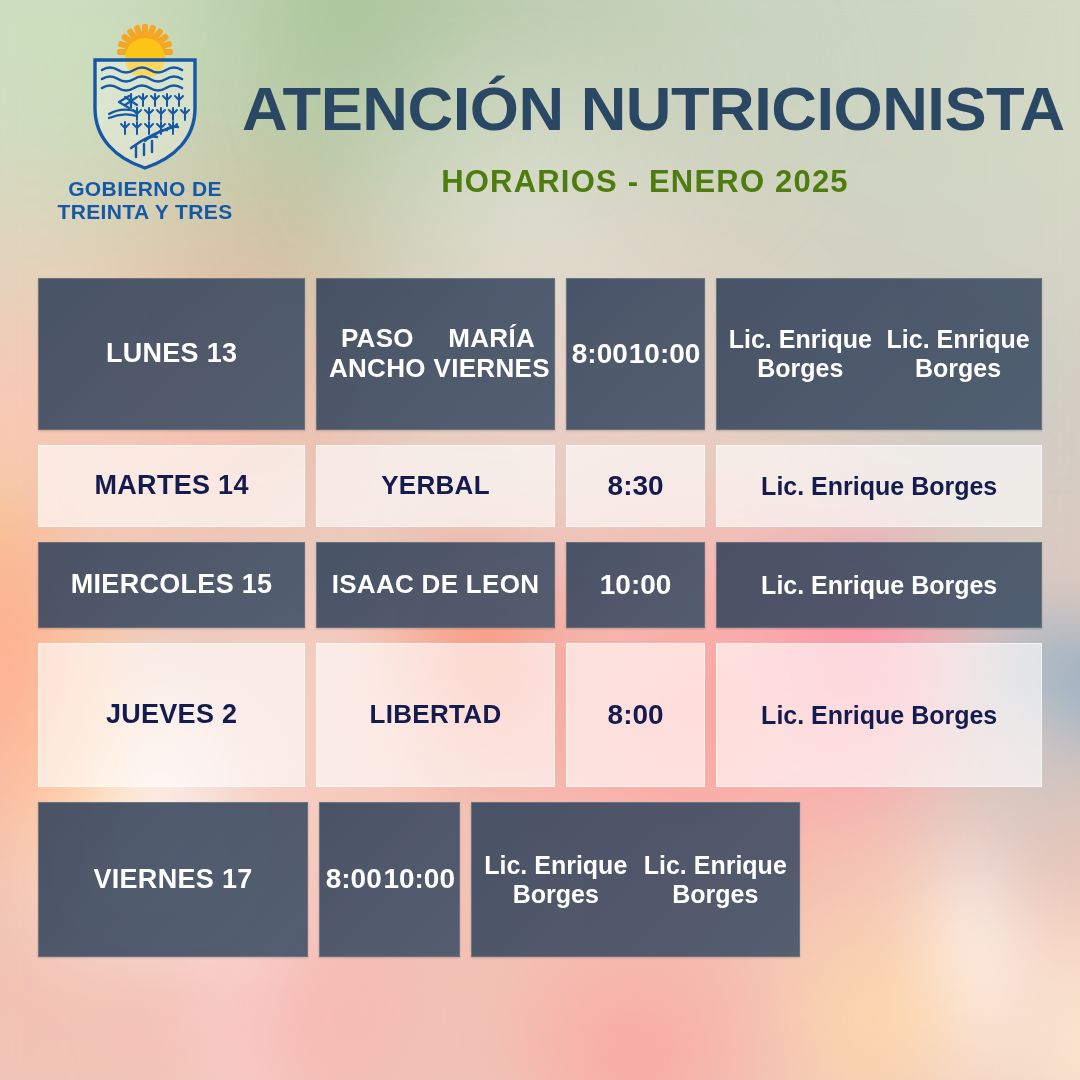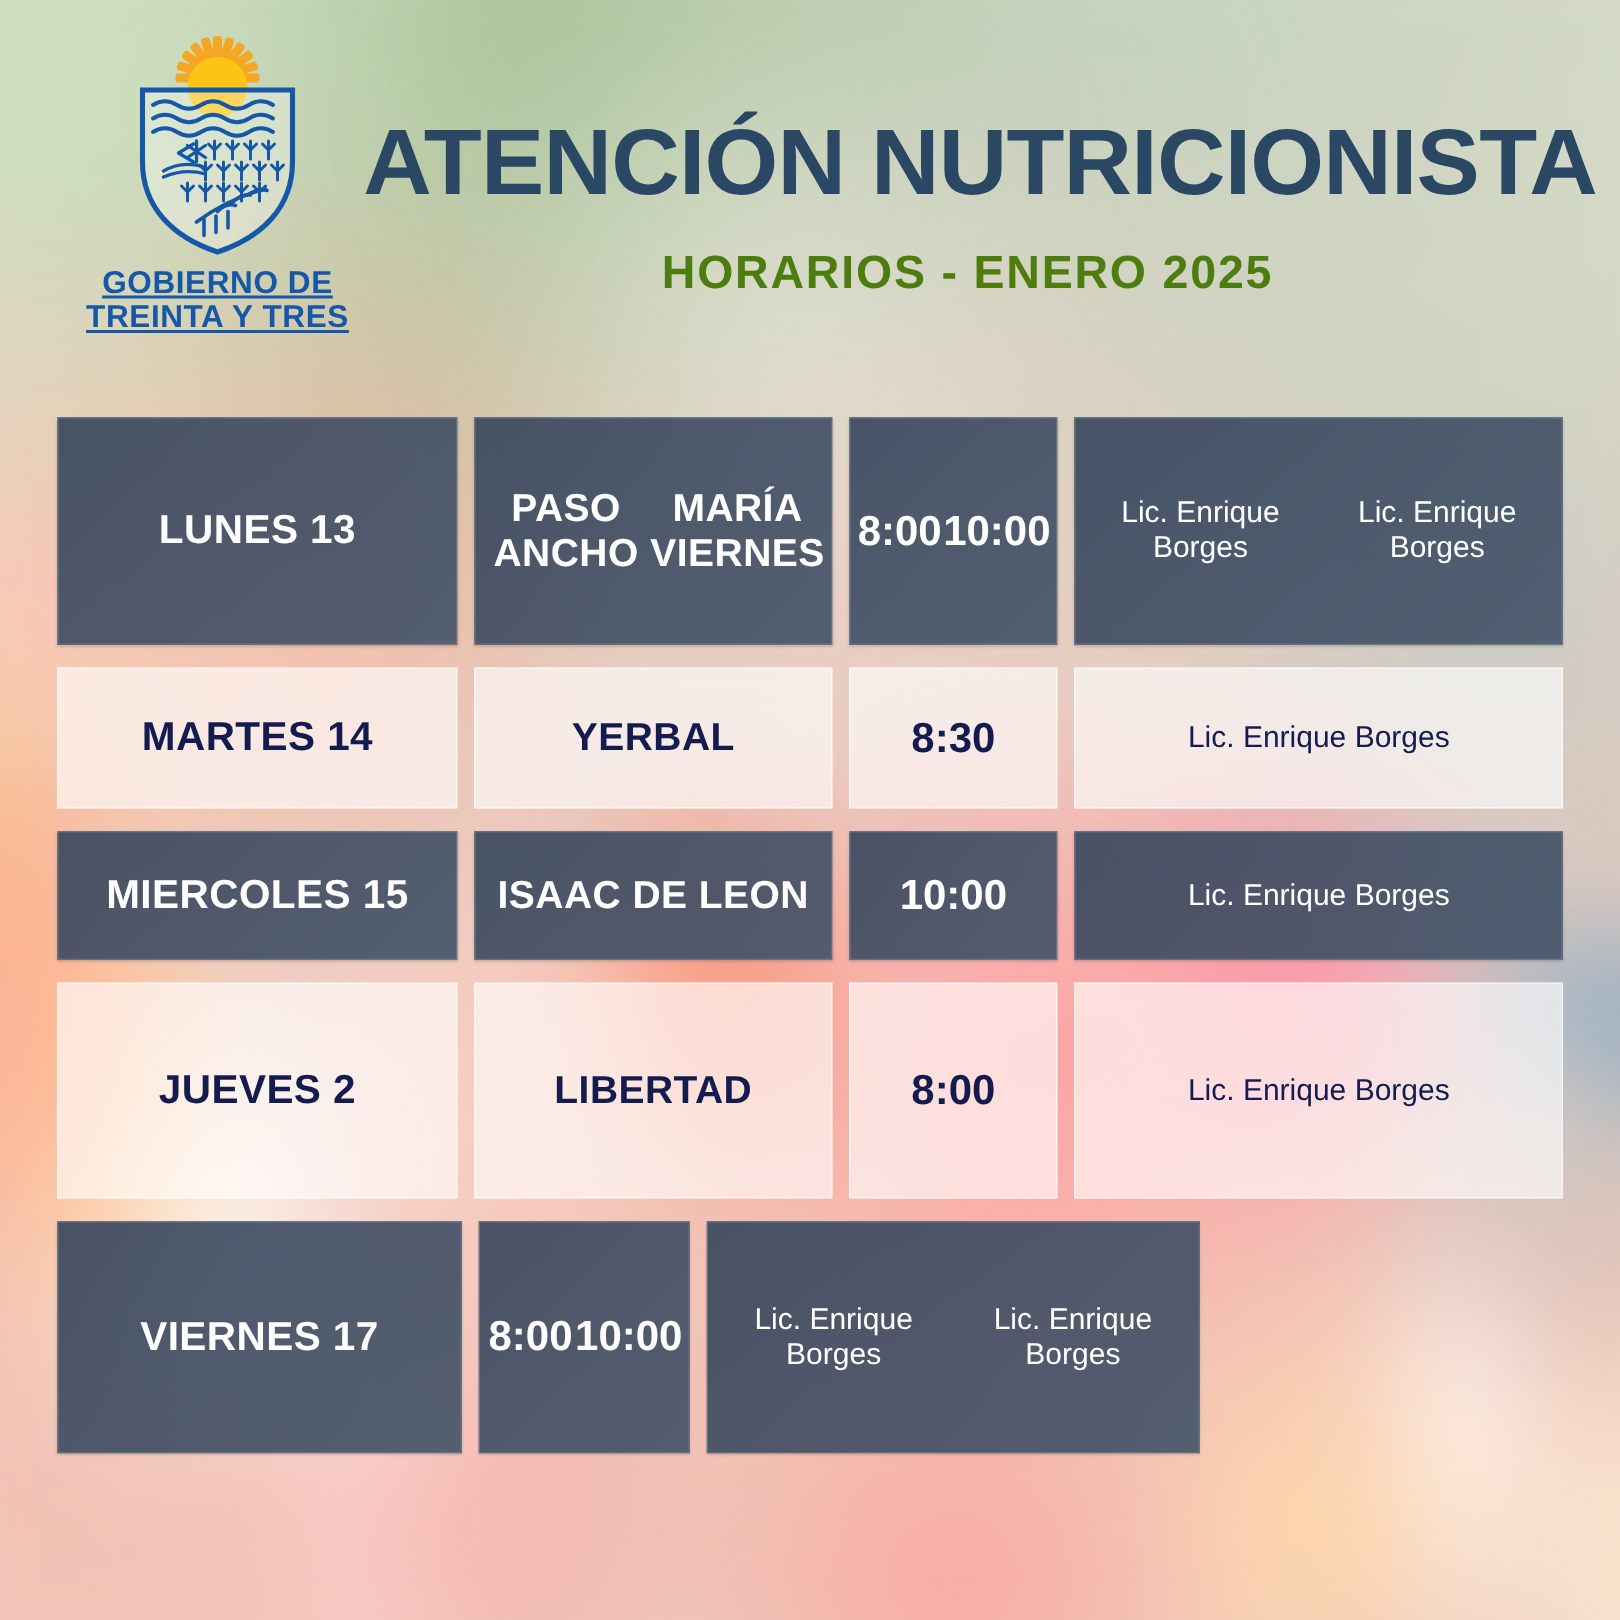--- a/index.html
+++ b/index.html
@@ -82,21 +82,20 @@
     text-align: center;
   }
   .crest svg { display: block; margin: 0 auto; }
   .crest-text {
     margin-top: 6px;
     color: #1558a8;
     font-weight: 800;
     font-size: 21px;
     line-height: 1.08;
     letter-spacing: 0.4px;
-    text-decoration: underline;
   }
   .title-block {
     position: absolute;
     left: 250px;
     top: 78px;
     width: 790px;
     text-align: center;
   }
   .main-title {
     font-size: 62px;
@@ -168,28 +167,28 @@
   .t-loc {
     font-size: 26px;
     font-weight: 800;
     letter-spacing: 0.3px;
   }
   .t-time {
     font-size: 28px;
     font-weight: 700;
   }
   .t-prof {
-    font-size: 20px;
-    font-weight: 400;
+    font-size: 25px;
+    font-weight: 700;
   }
   .stack { display: flex; justify-content: center; height: 100%; width: 100%; }
   .stack > .txt { flex: 1; display: flex; align-items: center; justify-content: center; }
 
   .h-1 .cell { height: 152px; }
-  .h-2 .cell { height: 94px; }
+  .h-2 .cell { height: 82px; }
   .h-3 .cell { height: 86px; }
   .h-4 .cell { height: 144px; }
   .h-5 .cell { height: 155px; }
 </style>
 </head>
 <body>
 
 <div id="poster">
 
   <div class="bg-layer bg-base"></div>

